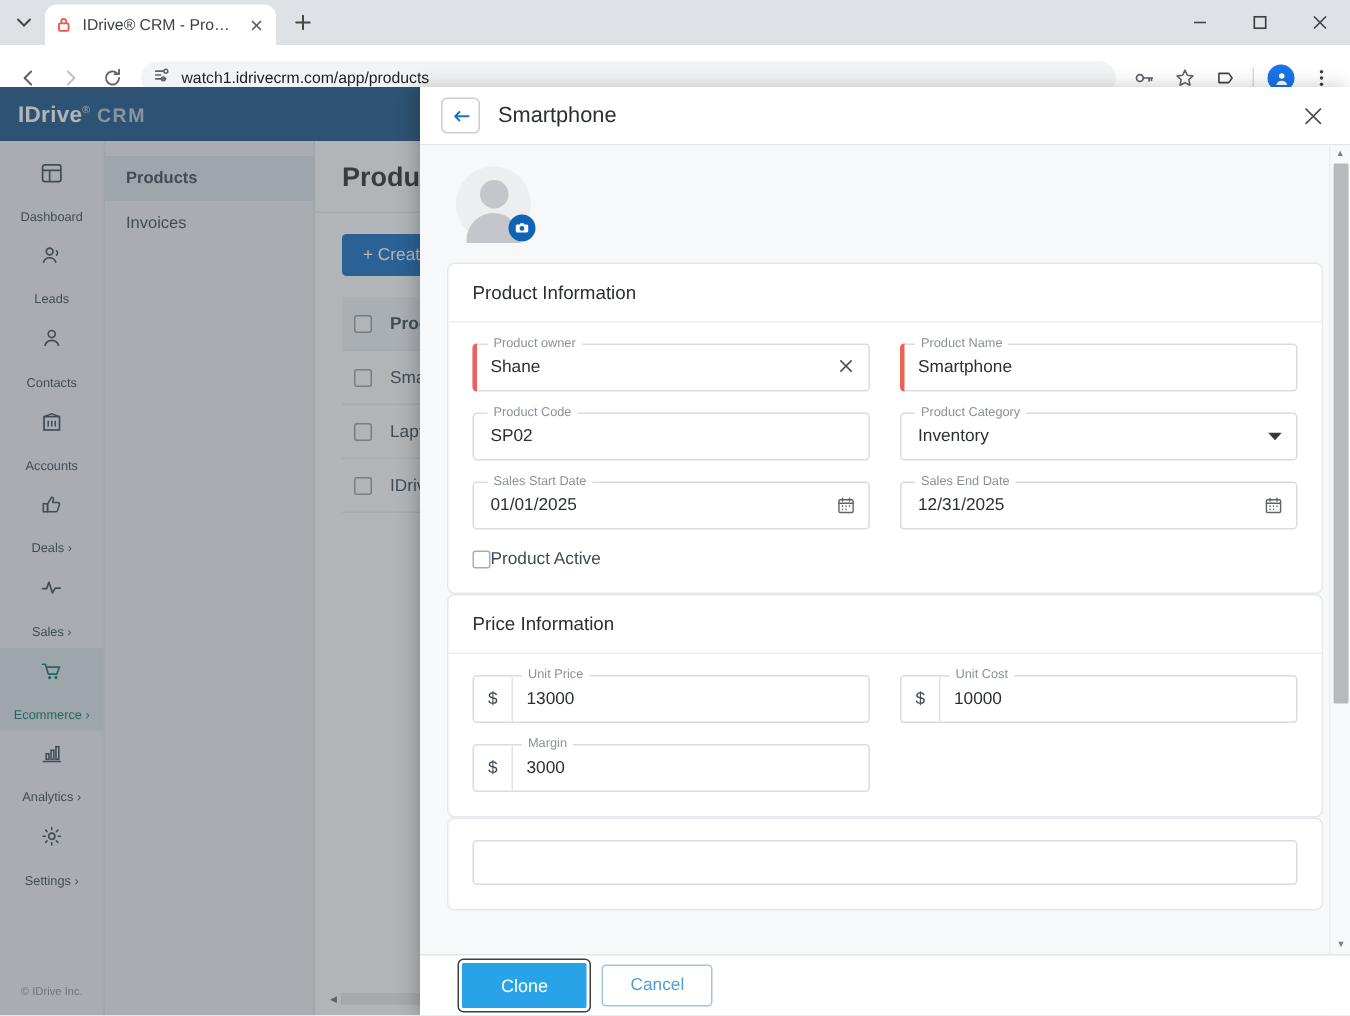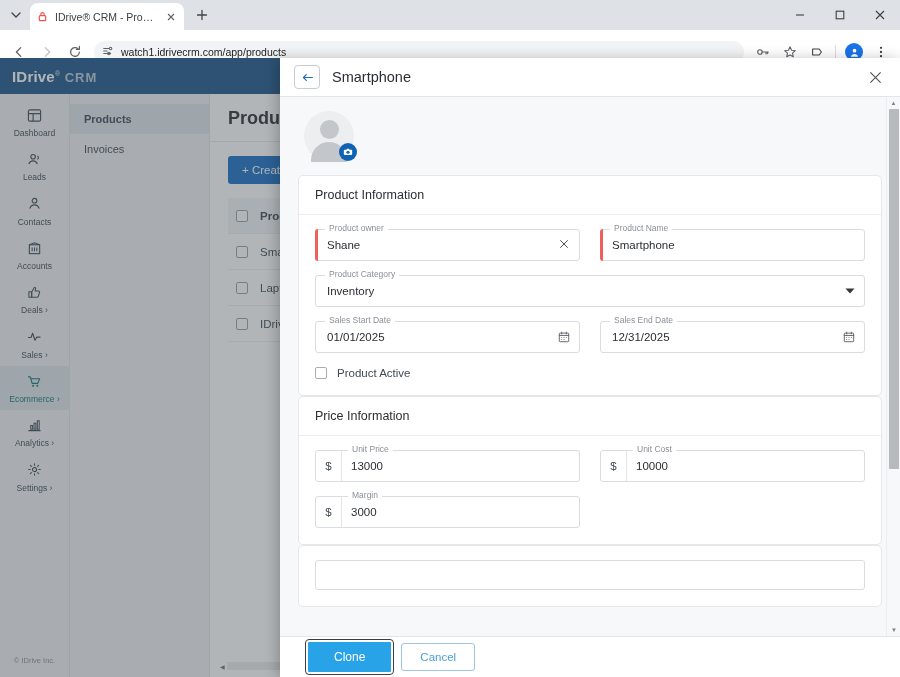--- a/index.html
+++ b/index.html
@@ -75,21 +75,21 @@
   .logo .l2 { color: #b9c9d8; font-weight: bold; font-size: 13px; letter-spacing: 1px; }
   .logo .reg { font-size: 7px; vertical-align: super; color: #dfe7ee; }
 
   .crm-body { display: flex; height: 583px; }
   .side-nav {
     width: 70px; background: #f1f2f4; border-right: 1px solid #e0e2e5;
     display: flex; flex-direction: column; padding-top: 6px;
   }
   .nav-item {
     padding: 7px 2px 6px; display: flex; flex-direction: column;
-    align-items: center; gap: 6px; color: #3f4a54;
+    align-items: center; gap: 17px; color: #3f4a54;
   }
   .nav-item.active { background: #dfe3e8; color: #0f766e; }
   .nav-icon { height: 16px; display: flex; align-items: center; justify-content: center; }
   .nav-label { font-size: 8.5px; text-align: center; line-height: 1.1; }
   .nav-footer { margin-top: auto; padding: 10px 0 12px; text-align: center; font-size: 7.5px; color: #8a9097; }
 
   .sub-nav { width: 140px; background: #f1f2f4; border-right: 1px solid #e0e2e5; padding-top: 10px; }
   .sub-nav-item { padding: 9px 14px; font-size: 11px; color: #3f4a54; }
   .sub-nav-item.active { background: #dfe3e8; font-weight: bold; }
 
@@ -182,21 +182,21 @@
   .field-value { font-size: 11.5px; color: #2b2f33; padding-left: 11px; flex: 1; white-space: nowrap; overflow: hidden; }
   .field-icon { padding-right: 9px; color: #5f6368; display: flex; align-items: center; }
   .field-clear { padding-right: 10px; color: #4a5057; font-size: 12px; }
   .prefix {
     width: 26px; align-self: stretch; display: flex; align-items: center; justify-content: center;
     border-right: 1px solid #e3e5e8; font-size: 11.5px; color: #3f4a54;
   }
   .field.with-prefix .field-value { padding-left: 9px; }
   .field.with-prefix .field-label { left: 32px; }
 
-  .checkbox-row { display: flex; align-items: center; gap: 10px; margin-top: 2px; }
+  .checkbox-row { display: flex; align-items: center; margin-top: 2px; }
   .checkbox-row .cb2 { width: 12px; height: 12px; border: 1px solid #a8adb3; border-radius: 2px; background: #fff; }
   .checkbox-row .lbl { font-size: 11.5px; color: #3f4a54; }
 
   .desc-input {
     height: 30px; border: 1px solid #d9dce0; border-radius: 3px; background: #fff;
   }
 
   .modal-scrollbar {
     position: absolute; right: 0; top: 0; width: 14px; height: 100%;
     background: #f7f8f9; border-left: 1px solid #ededef;
@@ -515,20 +515,26 @@
             </div>
             <div class="fcol">
               <div class="field required">
                 <span class="field-label">Product Name</span>
                 <span class="field-value">Smartphone</span>
               </div>
             </div>
           </div>
 
           <div class="row2">
+            <div class="fcol">
+              <div class="field">
+                <span class="field-label">Product Code</span>
+                <span class="field-value">SP02</span>
+              </div>
+            </div>
             <div class="fcol">
               <div class="field">
                 <span class="field-label">Product Category</span>
                 <span class="field-value">Inventory</span>
                 <span class="field-icon">
                   <svg width="10" height="6" viewBox="0 0 10 6">
                       <path d="M0.5 0.5h9L5 5.5z" fill="#35393d"></path>
                     </svg>
                 </span>
               </div>

